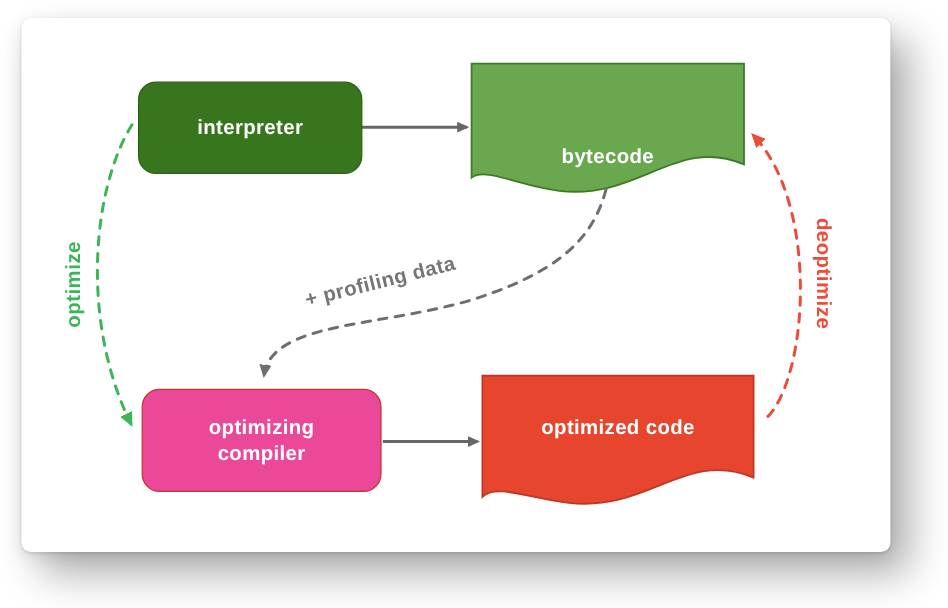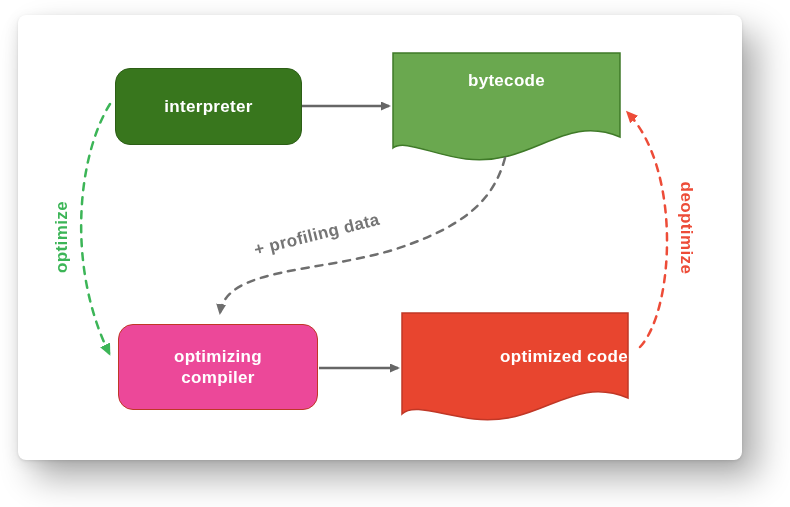--- a/index.html
+++ b/index.html
@@ -59,26 +59,26 @@
   .node-compiler {
     left: 100px; top: 309px;
     width: 200px; height: 86px;
     background: #ec4899;
     border: 1px solid #C03726;
     padding: 0 38px;
     box-sizing: border-box;
   }
   
   .node-bytecode-label {
-    left: 375px; top: 22px;
-    width: 227px; height: 88px;
+    left: 375px; top: 38px;
+    width: 227px; height: 88px; align-items: flex-end;
   }
   .node-optimized-label {
     left: 384px; top: 298px;
-    width: 226px; height: 88px; justify-content: flex-end;
+    width: 226px; height: 88px;
   }
   .edge-label {
     position: absolute;
     font-weight: 700;
     font-size: 17px;
     letter-spacing: 0.4px;
     text-align: center;
     white-space: nowrap;
   }
   .label-optimize {

